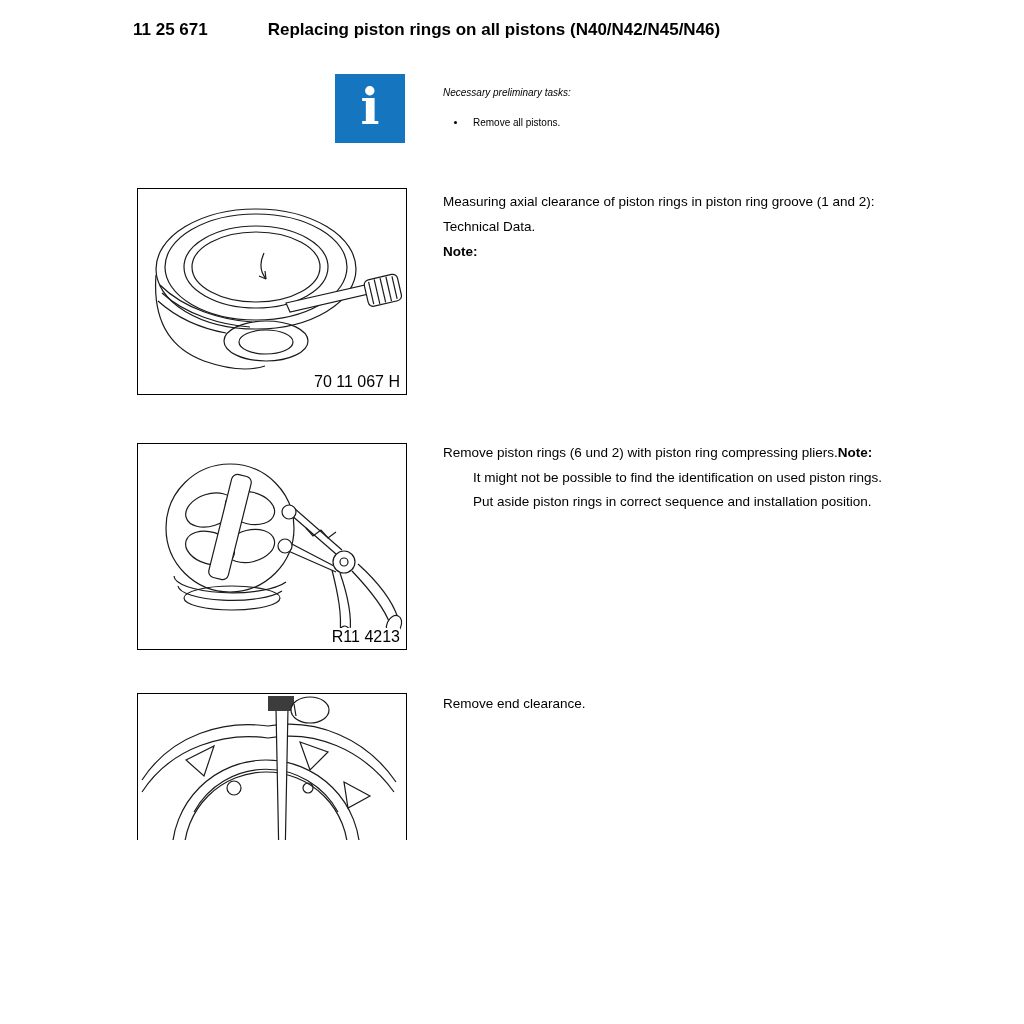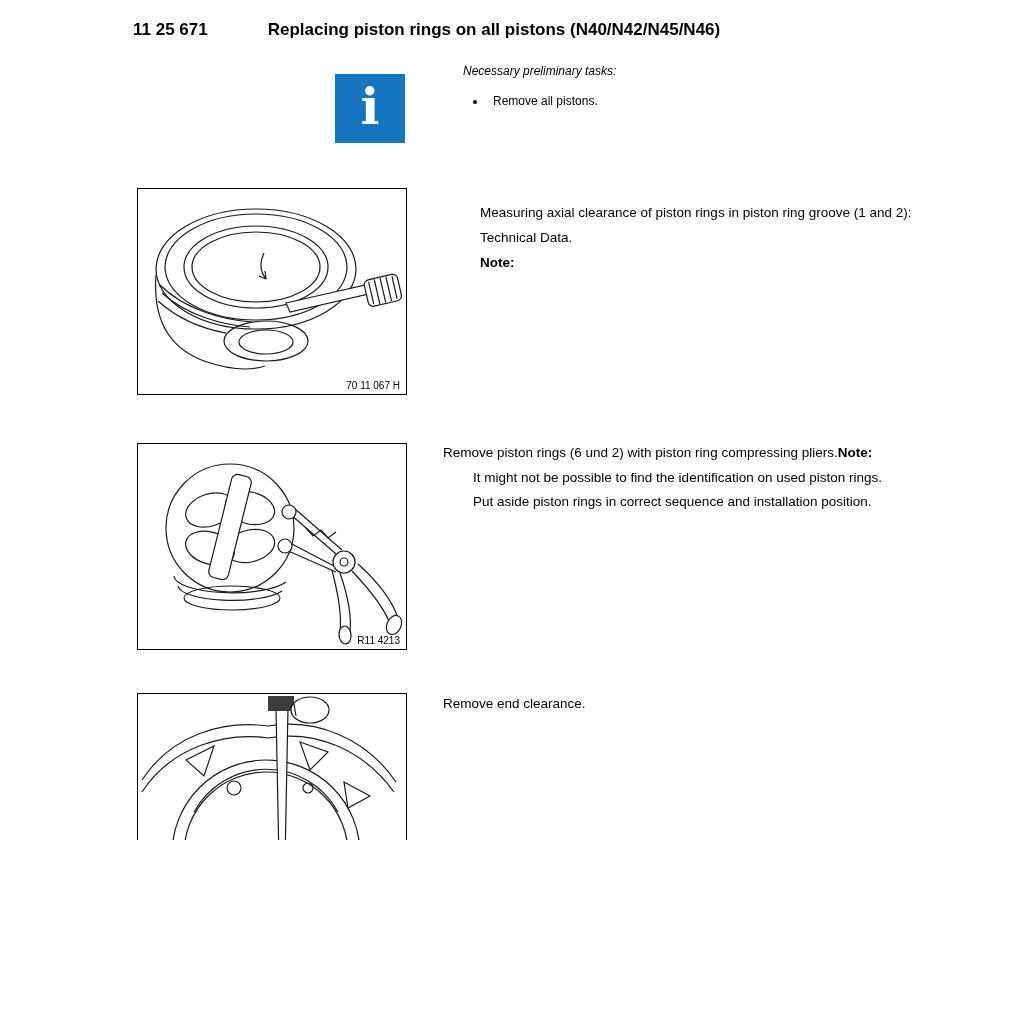--- a/index.html
+++ b/index.html
@@ -47,25 +47,24 @@
     color: #ffffff;
     font-family: "DejaVu Serif", serif;
     font-weight: bold;
     font-size: 50px;
     line-height: 1;
     transform: translateY(-2px);
   }
   .info-text {
     position: absolute;
     left: 443px;
-    top: 62px;
+    top: 84px;
     width: 505px;
-    font-size: 12px;
+    font-size: 10px;
     line-height: 18px;
-    margin-left: 20px;
   }
   .prelim-heading {
     font-style: italic;
     margin-bottom: 12px;
   }
   .prelim-list {
     margin: 0;
     padding-left: 24px;
   }
   .prelim-list li {
@@ -81,37 +80,37 @@
     height: 205px;
     border: 1px solid #000000;
     margin: 0;
     background: #ffffff;
   }
   .fig svg { display: block; width: 268px; height: 205px; }
   .fig-caption {
     position: absolute;
     right: 6px;
     bottom: 3px;
-    font-size: 10px;
+    font-size: 16px;
     background: #ffffff;
     padding-left: 4px;
   }
   #fig1 { top: 188px; }
   #fig2 { top: 443px; }
   #fig3 { top: 693px; }
 
   
   .text-col {
     position: absolute;
     left: 443px;
     width: 505px;
     font-size: 13.5px;
     line-height: 18px;
   }
-  #text1 { top: 204px; margin-left: 37px; }
+  #text1 { top: 193px; }
   #text2 { top: 444px; }
   #text3 { top: 695px; }
 
   .para { margin: 0 0 7px 0; }
   .note-label {
     margin: 2px 0 0 0;
     font-weight: bold;
   }
   .note-indent { margin-left: 30px; }
   .note-indent .para { margin: 0 0 6px 0; }

